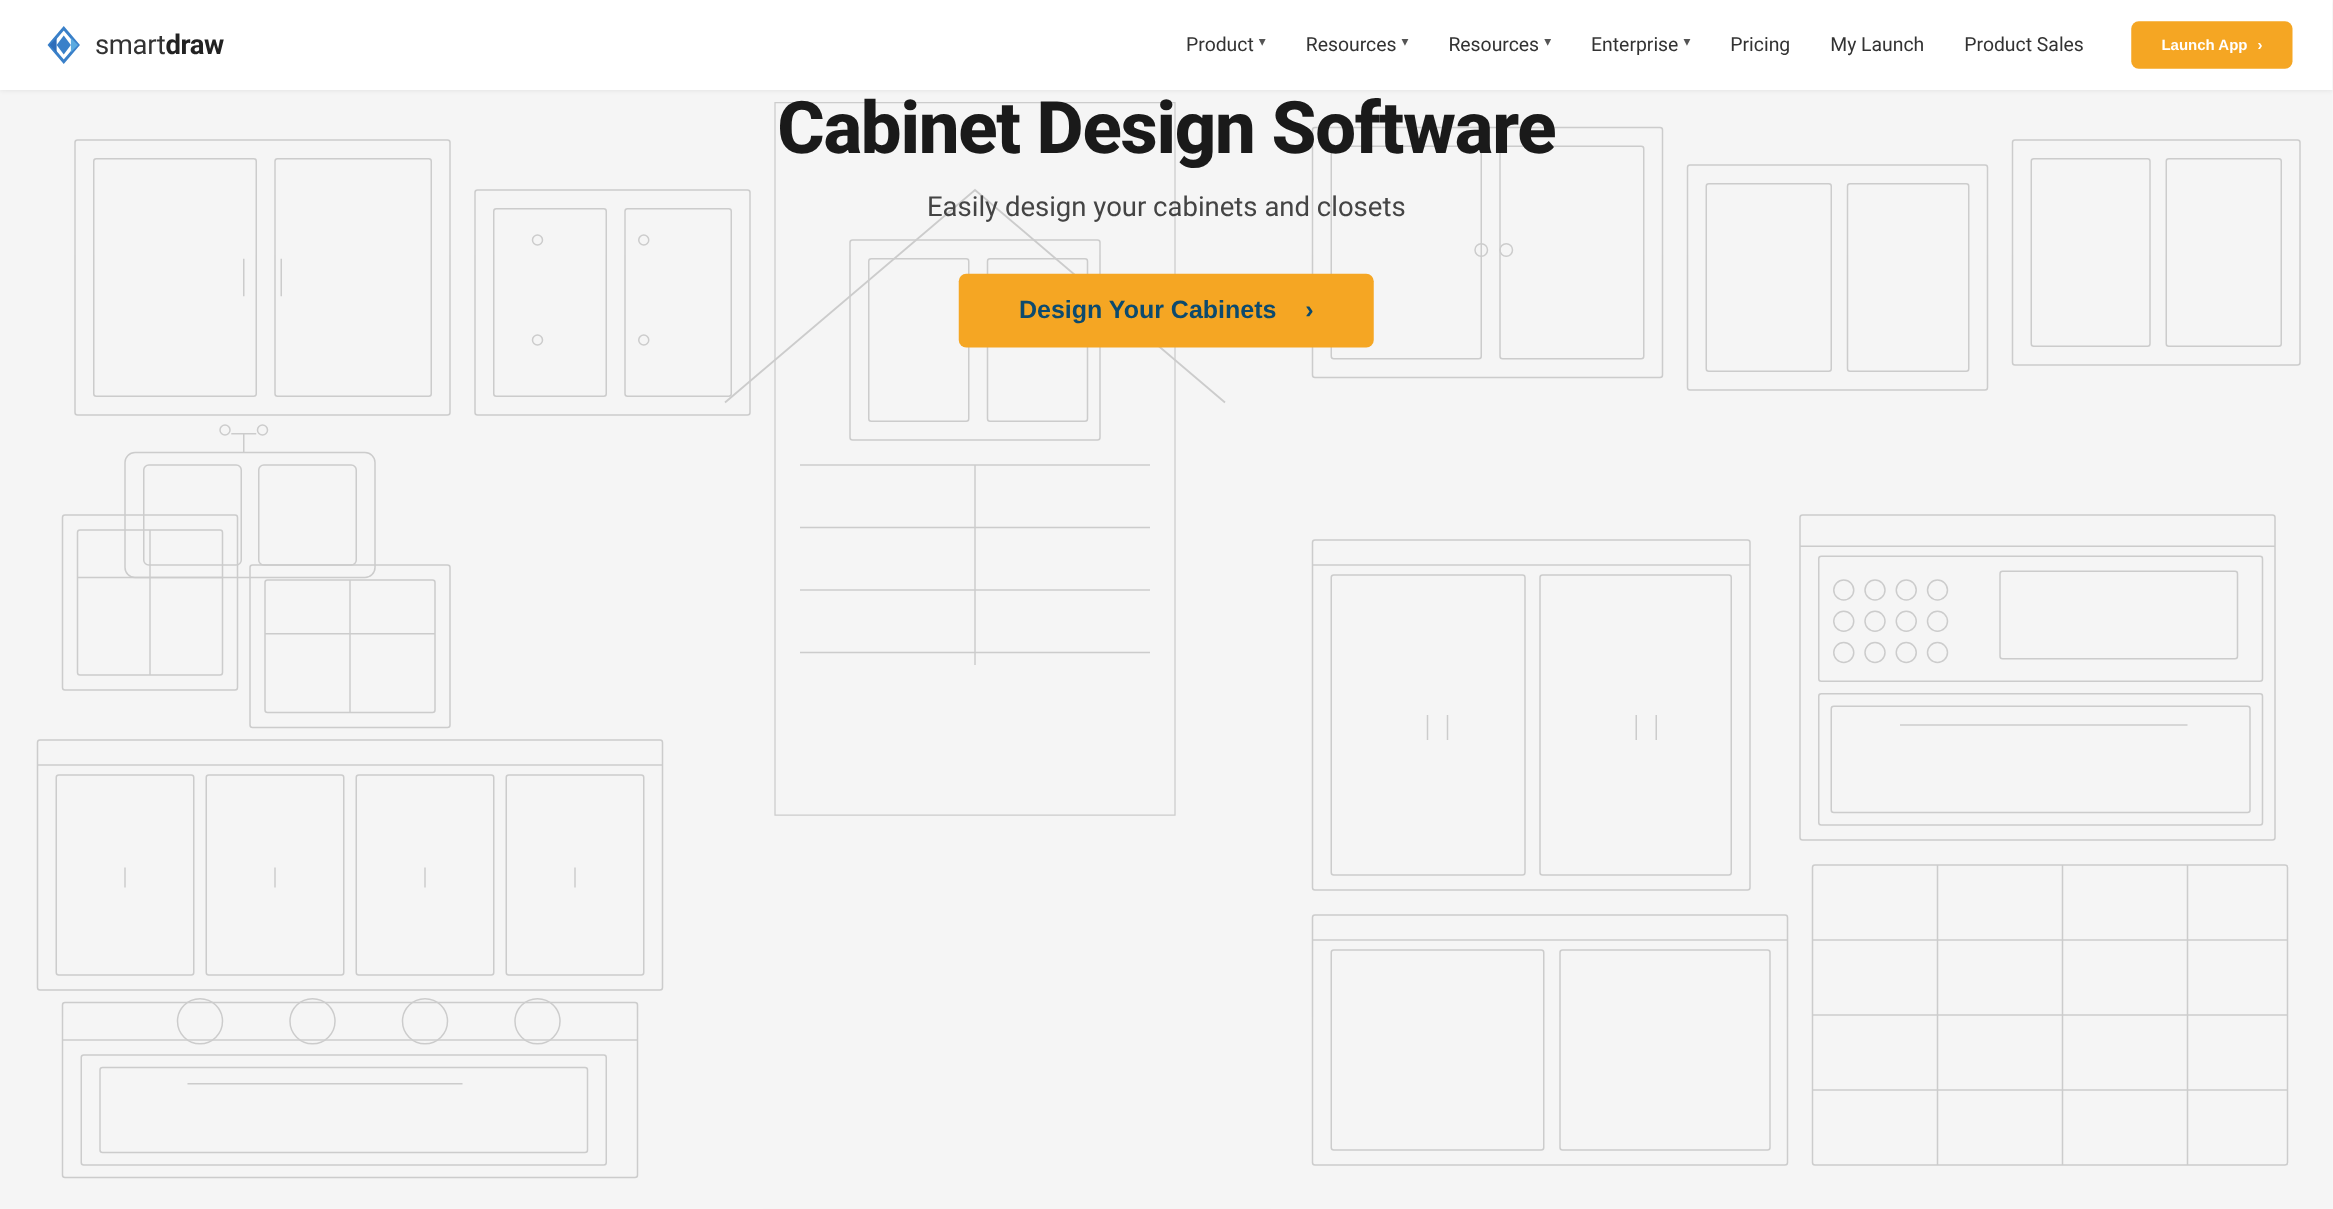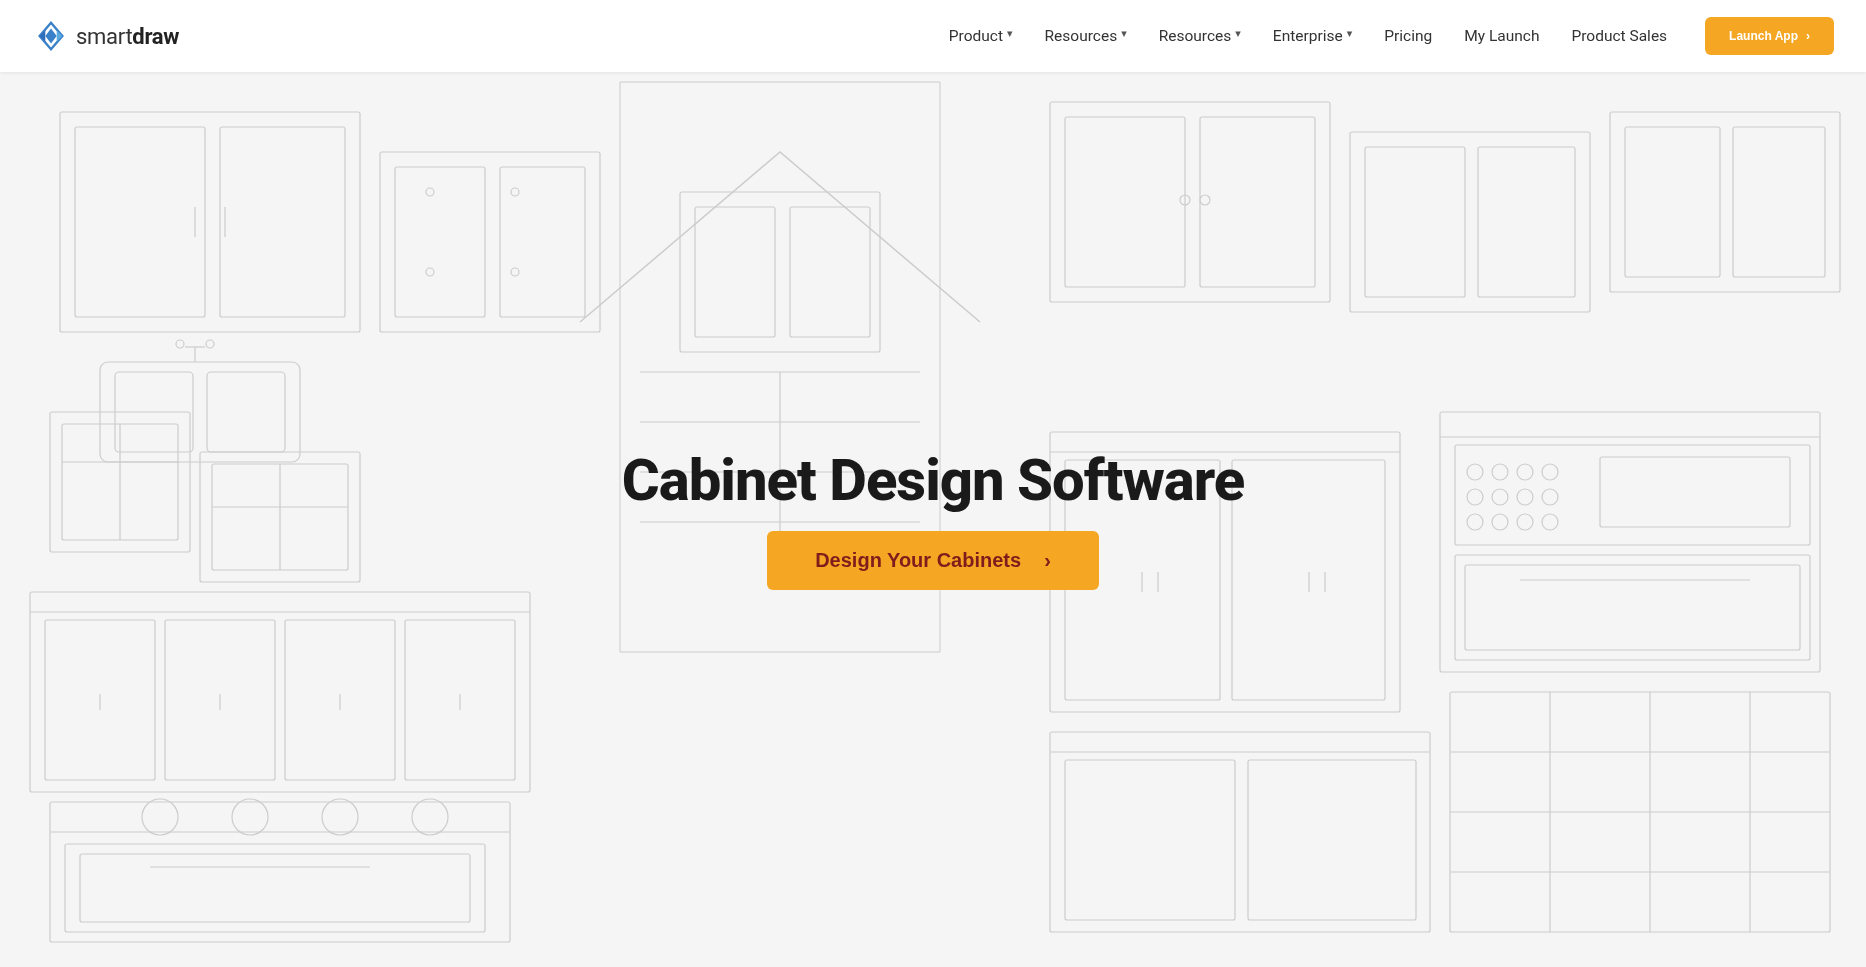--- a/index.html
+++ b/index.html
@@ -96,21 +96,21 @@
     
     .hero {
       margin-top: 72px;
       width: 100%;
       min-height: calc(967px - 72px);
       background: #f5f5f5;
       position: relative;
       display: flex;
       flex-direction: column;
       align-items: center;
-      justify-content: center;
+      justify-content: flex-start;
       overflow: hidden;
     }
 
     .hero-content {
       text-align: center;
       z-index: 2;
       position: relative;
     }
 
     .hero-title {
@@ -124,21 +124,21 @@
 
     .hero-subtitle {
       font-size: 22px;
       color: #444;
       font-weight: 400;
       margin-bottom: 40px;
     }
 
     .cta-btn {
       background: #f5a623;
-      color: #7f1d1d;
+      color: #0c4a6e;
       border: none;
       border-radius: 6px;
       padding: 18px 48px;
       font-size: 20px;
       font-weight: 600;
       cursor: pointer;
       display: inline-flex;
       align-items: center;
       gap: 23px;
     }
@@ -362,19 +362,20 @@
         <line x1="205" y1="275" x2="185" y2="275"></line>
         <circle cx="210" cy="272" r="4"></circle>
         <circle cx="180" cy="272" r="4"></circle>
 
       </g>
     </svg>
   </div>
 
   <div class="hero-content">
     <h1 class="hero-title">Cabinet Design Software</h1>
+    <p class="hero-subtitle">Easily design your cabinets and closets</p>
     <button class="cta-btn">
       <span>Design Your Cabinets</span>
       <span>›</span>
     </button>
   </div>
 
 </section>
 
 </body></html>

